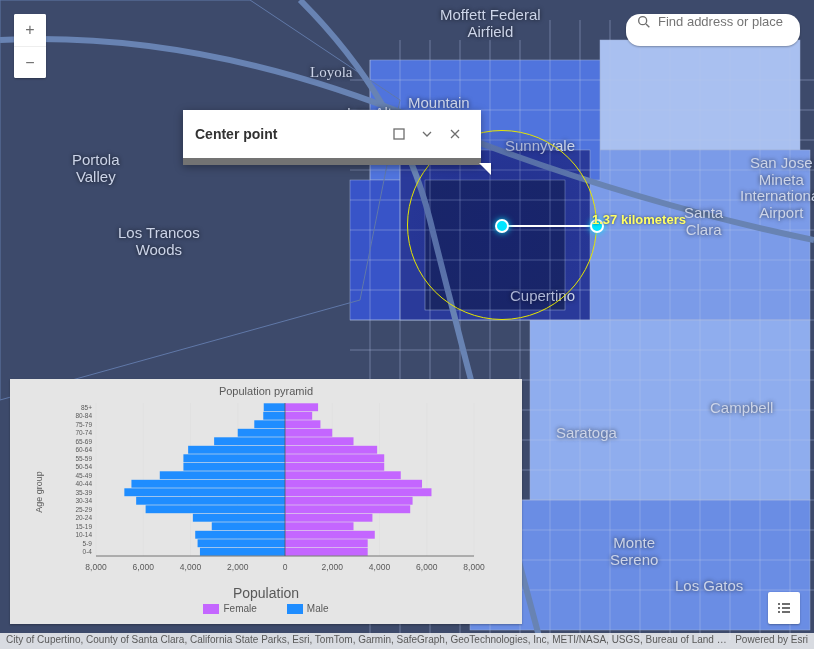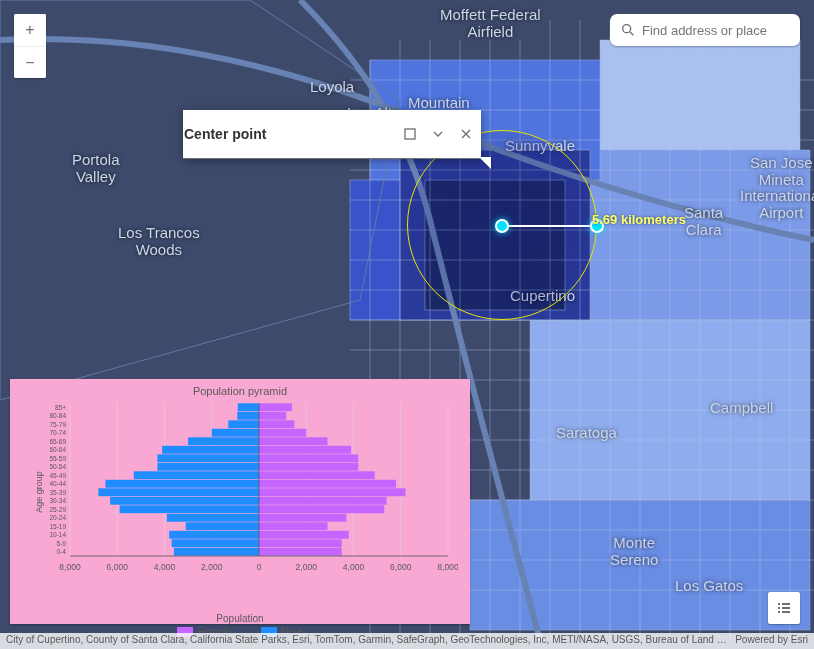--- a/index.html
+++ b/index.html
@@ -5,41 +5,41 @@
   * { box-sizing: border-box; margin: 0; padding: 0; }
   body { width: 814px; height: 649px; overflow: hidden; font-family: "Avenir Next", "Helvetica Neue", Arial, sans-serif; position: relative; background: #3d4a6b; }
 
   .map-canvas { position: absolute; inset: 0; }
   .map-canvas svg { width: 100%; height: 100%; display: block; }
 
   .zoom-controls { position: absolute; top: 14px; left: 14px; width: 32px; background: #fff; border-radius: 2px; box-shadow: 0 1px 2px rgba(0,0,0,.3); overflow: hidden; z-index: 20; }
   .zoom-controls button { display: block; width: 32px; height: 32px; border: none; background: #fff; color: #6e6e6e; font-size: 16px; cursor: pointer; }
   .zoom-controls button + button { border-top: 1px solid #eee; }
 
-  .search { position: absolute; top: 14px; right: 14px; width: 190px; height: 32px; background: #fff; border-radius: 7px; box-shadow: 0 1px 2px rgba(0,0,0,.3); display: flex; align-items: center; z-index: 20; }
+  .search { position: absolute; top: 14px; right: 14px; width: 174px; height: 32px; background: #fff; border-radius: 14px; box-shadow: 0 1px 2px rgba(0,0,0,.3); display: flex; align-items: flex-start; z-index: 20; }
   .search svg { width: 16px; height: 16px; margin: 0 6px 0 10px; color: #6e6e6e; flex-shrink: 0; }
   .search input { flex: 1; border: none; outline: none; font-size: 13px; color: #6e6e6e; background: transparent; padding-right: 8px; }
 
   .popup { position: absolute; top: 110px; left: 183px; width: 298px; background: #fff; box-shadow: 0 2px 8px rgba(0,0,0,.35); z-index: 15; }
-  .popup-header { display: flex; align-items: center; padding: 10px 1px; border-bottom: 1px solid #737373; }
+  .popup-header { display: flex; align-items: center; padding: 10px 12px; border-bottom: 7px solid #737373; }
   .popup-title { font-size: 14px; font-weight: 600; color: #323232; flex: 1; }
   .popup-header button { width: 28px; height: 28px; border: none; background: transparent; cursor: pointer; color: #6e6e6e; display: flex; align-items: center; justify-content: center; font-size: 14px; }
   .popup-body { padding: 12px 14px 16px 14px; font-size: 13px; color: #595959; line-height: 1.45; }
   .popup-body strong { color: #323232; }
   .popup-pointer { position: absolute; bottom: -10px; right: -10px; width: 0; height: 0; border-left: 12px solid transparent; border-top: 12px solid #fff; filter: drop-shadow(1px 1px 1px rgba(0,0,0,.2)); }
 
   .buffer-label { position: absolute; top: 212px; left: 592px; font-size: 13px; font-weight: 600; color: #ffff66; text-shadow: 0 0 3px rgba(0,0,0,.6); z-index: 12; }
 
   .place-label { position: absolute; font-size: 15px; color: #ccd4e8; text-shadow: 0 0 4px rgba(0,0,0,.7); z-index: 5; pointer-events: none; white-space: pre-line; text-align: center; line-height: 1.1; }
 
-  .chart-panel { position: absolute; left: 10px; bottom: 25px; width: 460px; height: 245px; background: #f9a8d4; box-shadow: 0 1px 2px rgba(0,0,0,.3); z-index: 18; }
+  .chart-panel { position: absolute; left: 10px; bottom: 25px; width: 512px; height: 245px; background: #e5e5e5; box-shadow: 0 1px 2px rgba(0,0,0,.3); z-index: 18; }
   .chart-title { text-align: center; font-size: 11px; color: #595959; padding: 6px 0 2px 0; }
   .chart-body { position: relative; height: 185px; margin: 0 12px; }
   .axis-y-label { position: absolute; left: -4px; top: 50%; transform: translateY(-50%) rotate(-90deg); transform-origin: center; font-size: 9px; color: #595959; }
-  .axis-x-label { text-align: center; font-size: 10px; color: #595959; padding-top: 1px; margin-top: 28px; }
+  .axis-x-label { text-align: center; font-size: 14px; color: #595959; padding-top: 1px; }
   .chart-svg { display: block; width: 100%; height: 100%; }
   .legend { display: flex; justify-content: center; gap: 30px; font-size: 10px; color: #595959; padding-top: 2px; }
   .legend .sw { display: inline-block; width: 16px; height: 10px; margin-right: 4px; vertical-align: middle; }
 
   .legend-btn { position: absolute; bottom: 25px; right: 14px; width: 32px; height: 32px; background: #fff; border: none; box-shadow: 0 1px 2px rgba(0,0,0,.3); cursor: pointer; z-index: 20; display: flex; align-items: center; justify-content: center; border-radius: 2px; }
   .legend-btn svg { width: 16px; height: 16px; color: #6e6e6e; }
 
   .attribution { position: absolute; bottom: 0; left: 0; right: 0; height: 16px; background: rgba(255,255,255,.8); font-size: 10px; color: #595959; padding: 1px 6px; display: flex; z-index: 25; overflow: hidden; white-space: nowrap; }
   .attribution .src { flex: 1; overflow: hidden; text-overflow: ellipsis; }
   .attribution .powered { padding-left: 8px; }
@@ -79,21 +79,21 @@
     <path d="M300 0 Q400 100 430 220 Q470 380 540 640" stroke="#6883b3" stroke-width="6" fill="none"></path>
   </g>
 </svg>
 </div>
 
 <div id="place-labels">
     <div class="place-label" style="left: 72px; top: 152px;">Portola
 Valley</div>
     <div class="place-label" style="left: 118px; top: 225px;">Los Trancos
 Woods</div>
-    <div class="place-label" style="left: 310px; top: 79px;">Loyola</div>
+    <div class="place-label" style="left: 310px; top: 64px; font-family: Liberation Serif, serif;">Loyola</div>
     <div class="place-label" style="left: 347px; top: 105px;">Los Altos</div>
     <div class="place-label" style="left: 440px; top: 7px;">Moffett Federal
 Airfield</div>
     <div class="place-label" style="left: 408px; top: 95px;">Mountain
 Land</div>
     <div class="place-label" style="left: 505px; top: 138px;">Sunnyvale</div>
     <div class="place-label" style="left: 510px; top: 288px;">Cupertino</div>
     <div class="place-label" style="left: 684px; top: 205px;">Santa
 Clara</div>
     <div class="place-label" style="left: 740px; top: 155px;">San Jose
@@ -104,21 +104,21 @@
     <div class="place-label" style="left: 556px; top: 425px;">Saratoga</div>
     <div class="place-label" style="left: 610px; top: 535px;">Monte
 Sereno</div>
     <div class="place-label" style="left: 675px; top: 578px;">Los Gatos</div>
   </div>
 
 <div class="buffer-circle" style="top:130px; left:407px; width:190px; height:190px; background:radial-gradient(circle, rgba(20,30,120,.35), rgba(20,30,120,.05));"></div>
 <div class="buffer-line" style="top:225px; left:502px; width:95px;"></div>
 <div class="buffer-pt" style="top:226px; left:502px;"></div>
 <div class="buffer-pt" style="top:226px; left:597px;"></div>
-<div class="buffer-label">5.69 kilometers</div>
+<div class="buffer-label">1.37 kilometers</div>
 
 <div class="zoom-controls">
   <button>+</button>
   <button>−</button>
 </div>
 
 <div class="search">
   <svg viewBox="0 0 24 24" fill="none" stroke="currentColor" stroke-width="2">
       <circle cx="10" cy="10" r="6"></circle>
       <line x1="15" y1="15" x2="20" y2="20"></line>

